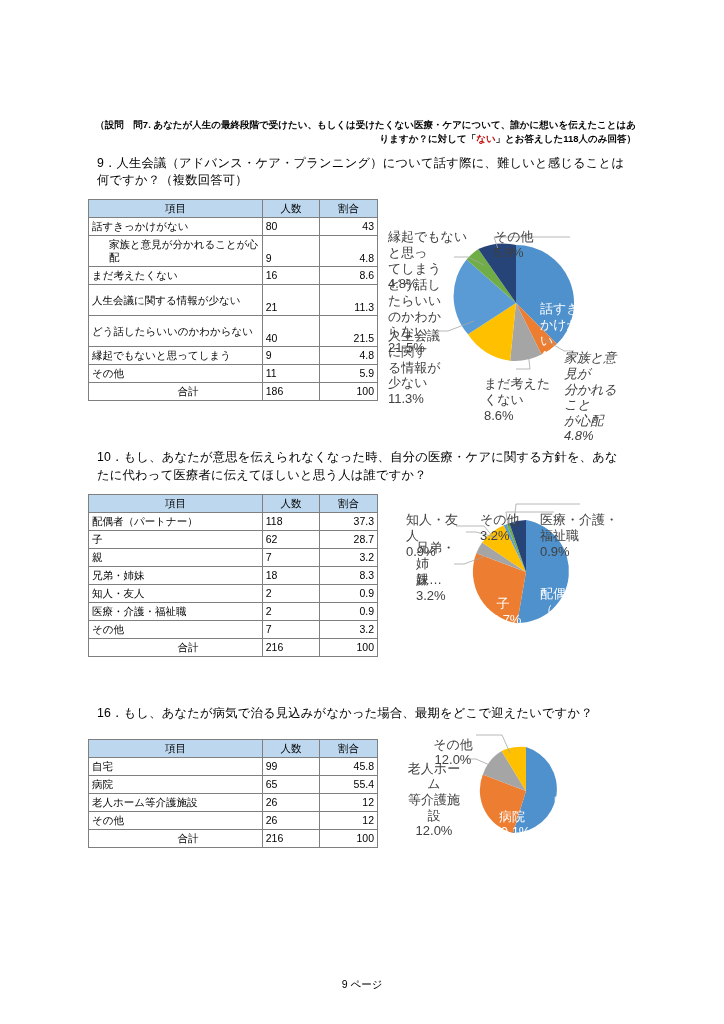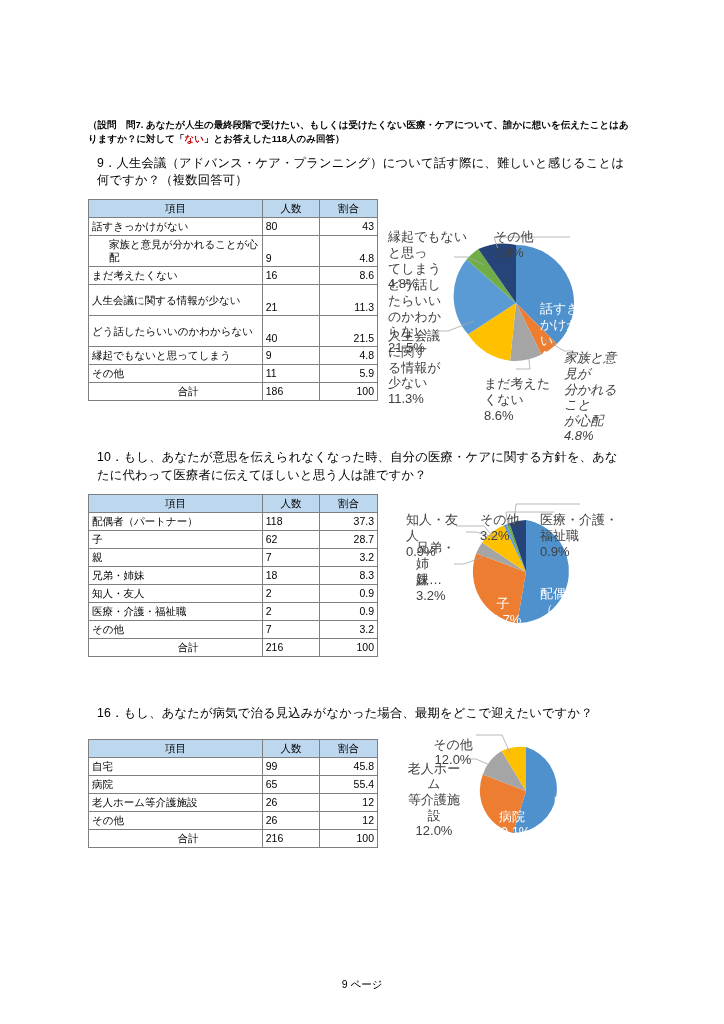--- a/index.html
+++ b/index.html
@@ -26,20 +26,21 @@
     width: 548px;
   }
 
   
   .note {
     font-size: 9.5px;
     line-height: 1.45;
     color: #000;
     font-weight: bold;
     margin: 0 0 1px 0;
+    text-align: right;
   }
   .note .red {
     color: #c00000;
   }
   .q-title {
     font-size: 12.3px;
     font-weight: normal;
     line-height: 1.42;
     color: #000;
     margin: 9px;

